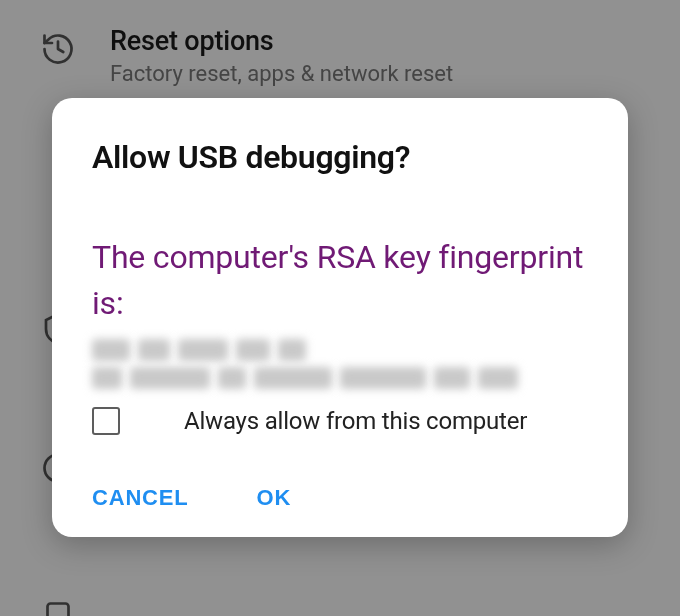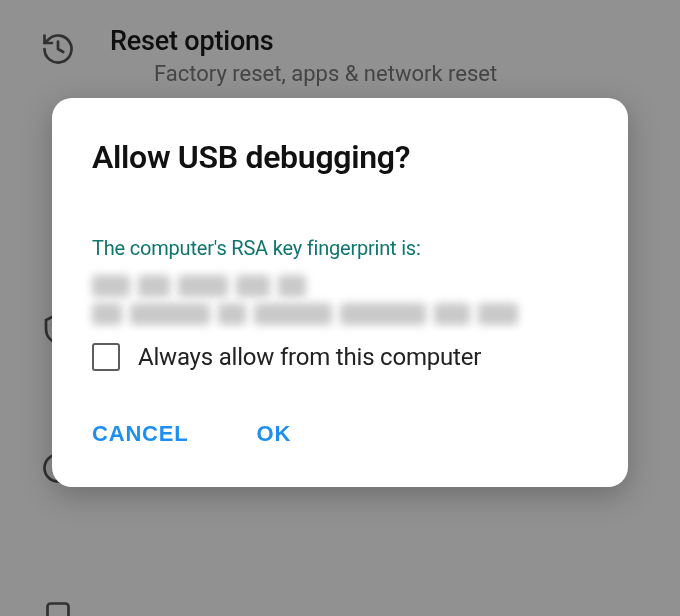--- a/index.html
+++ b/index.html
@@ -22,47 +22,46 @@
     .bg-title {
       font-size: 27px;
       font-weight: 500;
       color: #1a1a1a;
       letter-spacing: -0.2px;
     }
     .bg-subtitle {
       font-size: 22px;
       color: #777;
       margin-top: 4px;
-      margin-left: 44px;
     }
     .scrim {
       position: absolute;
       inset: 0;
       background: rgba(0,0,0,0.42);
     }
     .dialog {
       position: absolute;
       left: 52px;
       top: 98px;
       width: 576px;
       background: #fff;
       border-radius: 20px;
       box-shadow: 0 8px 30px rgba(0,0,0,0.25);
-      padding: 40px 40px 40px 40px;
+      padding: 40px 40px 26px 40px;
     }
     .dialog-title {
       font-size: 32px;
       font-weight: 600;
       color: #111;
       letter-spacing: -0.3px;
       margin-bottom: 58px;
     }
     .dialog-body {
-      font-size: 20px;
-      color: #0f766e;
+      font-size: 32px;
+      color: #701a75;
       line-height: 1.45;
       letter-spacing: -0.2px;
     }
     .fingerprint {
       margin-top: 12px;
       margin-bottom: 18px;
     }
     .fp-line {
       height: 22px;
       margin: 6px 0;
@@ -85,20 +84,21 @@
       width: 28px;
       height: 28px;
       border: 2.5px solid #5d5d5d;
       border-radius: 3px;
       flex: 0 0 auto;
     }
     .check-label {
       font-size: 24px;
       color: #222;
       letter-spacing: -0.2px;
+      margin-left: 46px;
     }
     .actions {
       display: flex;
       justify-content: flex-start;
       gap: 68px;
       margin-top: 50px;
       padding-right: 10px;
     }
     .btn {
       font-size: 22px;

